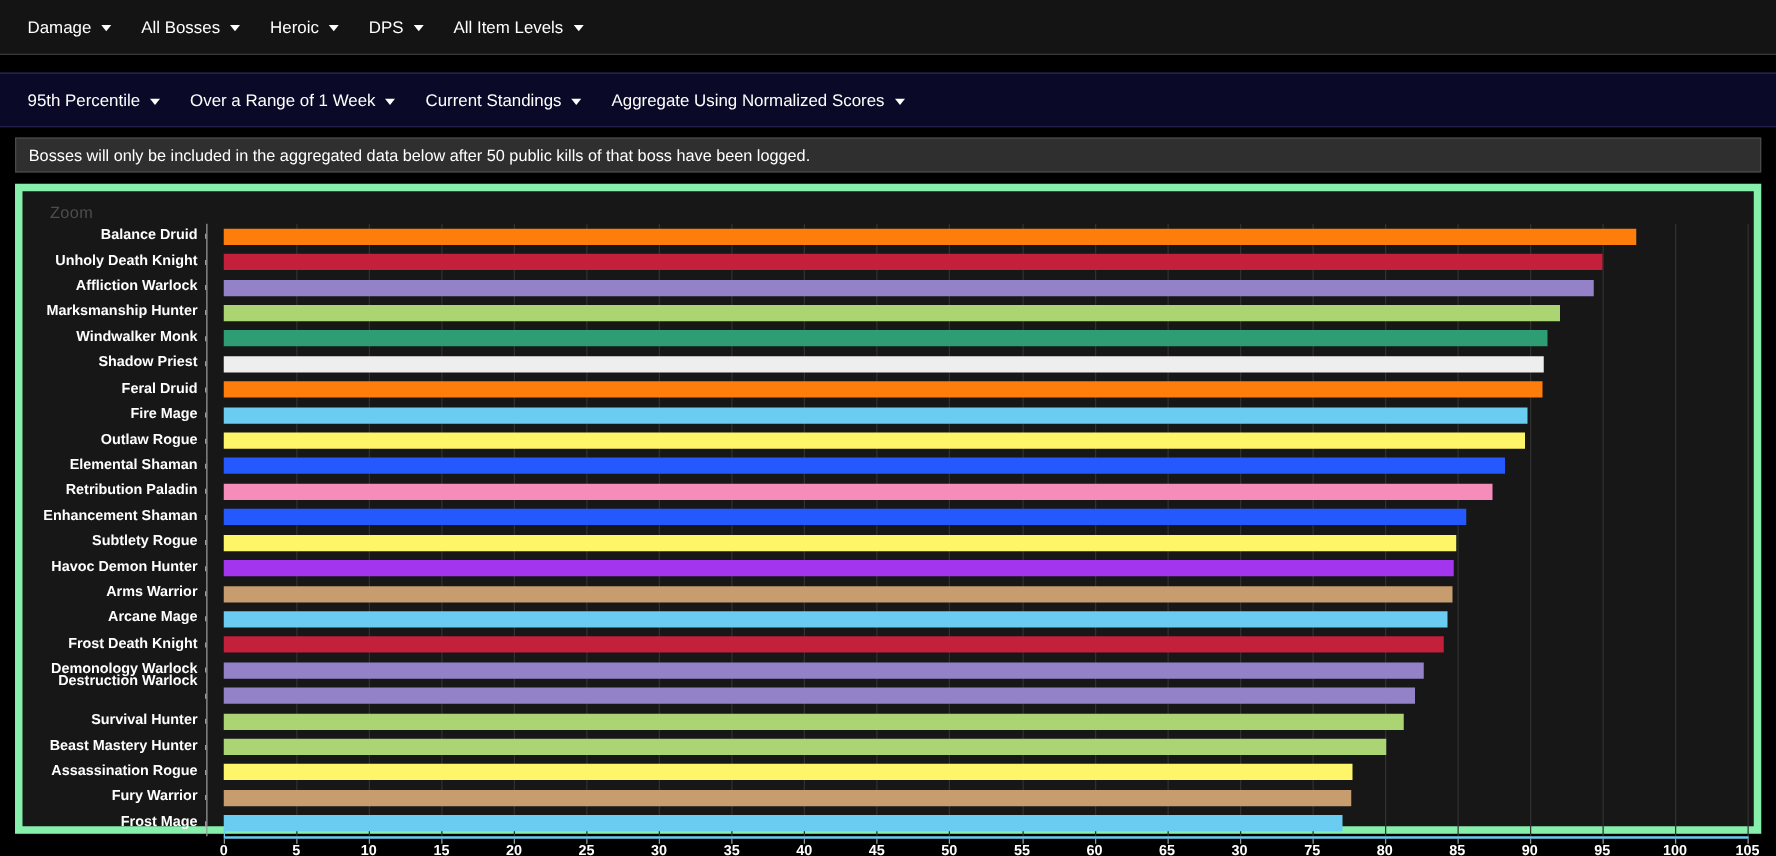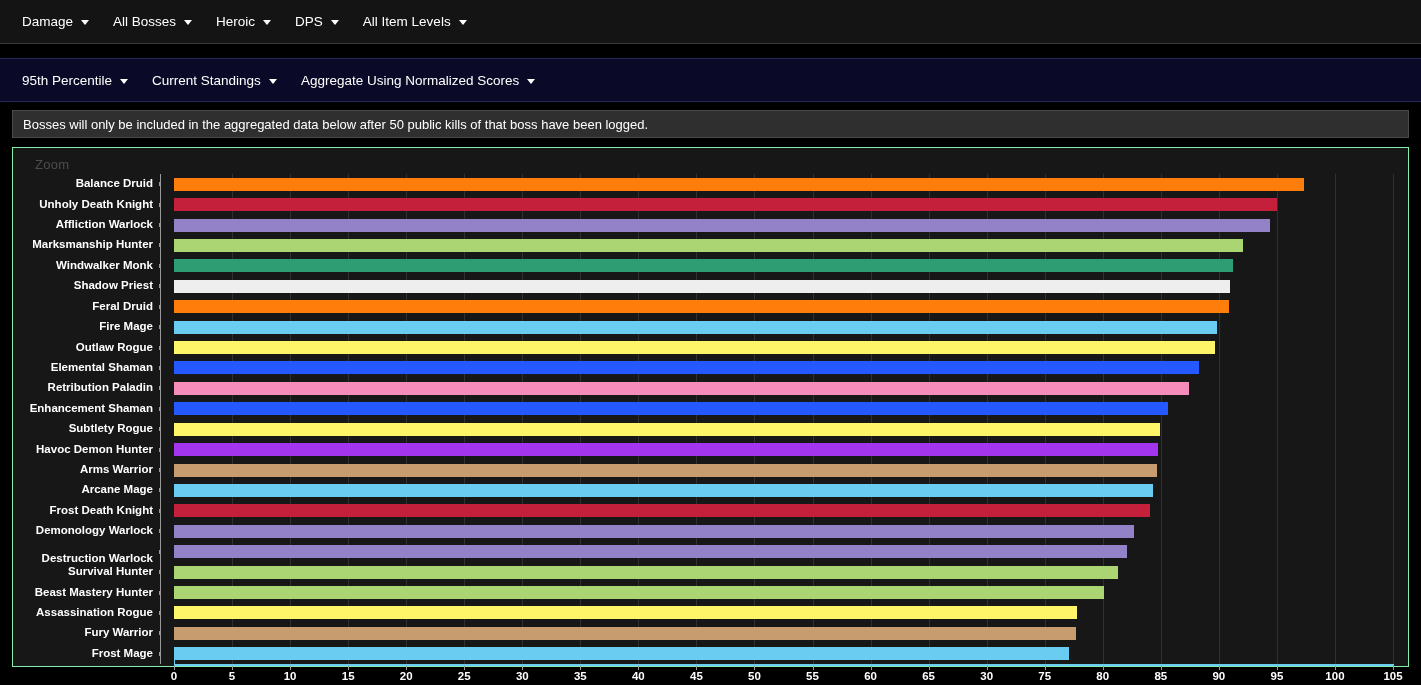--- a/index.html
+++ b/index.html
@@ -49,21 +49,21 @@
     font-size: 13px;
     padding: 7px 10px;
     height: 28px;
     display: flex; align-items: center;
   }
 
   
   .chart-panel-wrap { padding: 3px 12px 0 12px; background:#000; }
   .chart-panel {
     background: #171717;
-    border: 1px solid #86efac;
+    border: 6px solid #86efac;
     height: 520px;
     position: relative;
   }
   .zoom-label {
     position: absolute;
     left: 22px; top: 9px;
     color: #4d4d4d;
     font-size: 13px;
     letter-spacing: .3px;
   }
@@ -178,20 +178,24 @@
         <span class="caret"></span>
       </div>
       <div class="menu-item">
         <span>All Item Levels</span>
         <span class="caret"></span>
       </div>
     </div>
   <div class="toolbar toolbar-2" id="tb2">
       <div class="menu-item">
         <span>95th Percentile</span>
+        <span class="caret"></span>
+      </div>
+      <div class="menu-item">
+        <span>Over a Range of 1 Week</span>
         <span class="caret"></span>
       </div>
       <div class="menu-item">
         <span>Current Standings</span>
         <span class="caret"></span>
       </div>
       <div class="menu-item">
         <span>Aggregate Using Normalized Scores</span>
         <span class="caret"></span>
       </div>
@@ -220,21 +224,21 @@
             <div class="cat-label" style="top: 167.542px;">Outlaw Rogue</div>
             <div class="cat-label" style="top: 187.958px;">Elemental Shaman</div>
             <div class="cat-label" style="top: 208.375px;">Retribution Paladin</div>
             <div class="cat-label" style="top: 228.792px;">Enhancement Shaman</div>
             <div class="cat-label" style="top: 249.208px;">Subtlety Rogue</div>
             <div class="cat-label" style="top: 269.625px;">Havoc Demon Hunter</div>
             <div class="cat-label" style="top: 290.042px;">Arms Warrior</div>
             <div class="cat-label" style="top: 310.458px;">Arcane Mage</div>
             <div class="cat-label" style="top: 330.875px;">Frost Death Knight</div>
             <div class="cat-label" style="top: 351.292px;">Demonology Warlock</div>
-            <div class="cat-label" style="top: 379px;">Destruction Warlock</div>
+            <div class="cat-label" style="top: 361px;">Destruction Warlock</div>
             <div class="cat-label" style="top: 392.125px;">Survival Hunter</div>
             <div class="cat-label" style="top: 412.542px;">Beast Mastery Hunter</div>
             <div class="cat-label" style="top: 433px;">Assassination Rogue</div>
             <div class="cat-label" style="top: 453.375px;">Fury Warrior</div>
             <div class="cat-label" style="top: 473.792px;">Frost Mage</div>
           </div>
         <div class="axis-y-line"></div>
         <div class="plot-area" id="plotarea">
             <div class="gridline" style="left: 71.0476px;"></div>
             <div class="gridline" style="left: 129.095px;"></div>

